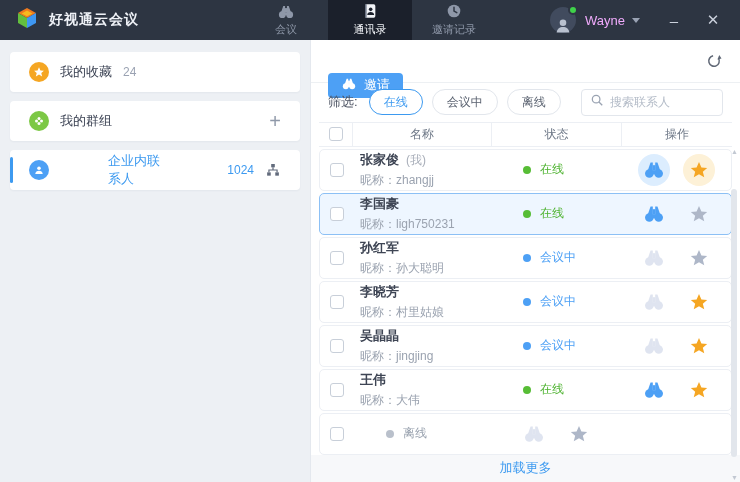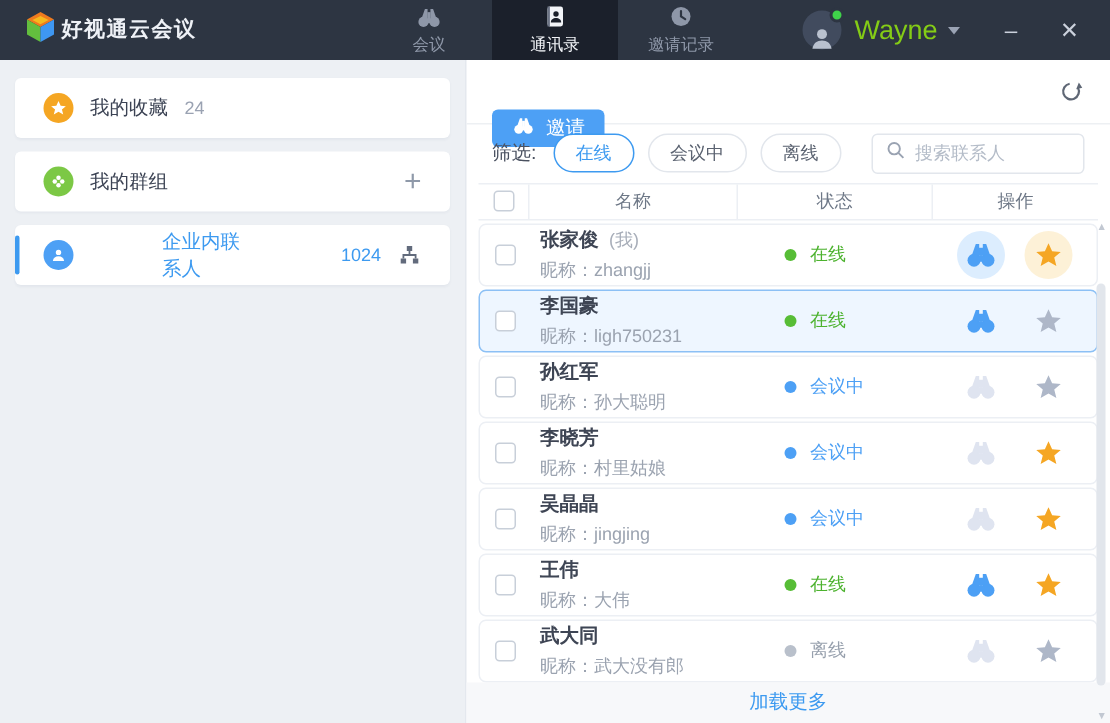--- a/index.html
+++ b/index.html
@@ -1,33 +1,33 @@
 <!DOCTYPE html>
 <html><head>
 <meta charset="utf-8">
 <style>
   * { margin:0; padding:0; box-sizing:border-box; }
   html,body { width:740px; height:482px; overflow:hidden;
     font-family:"Liberation Sans","DejaVu Sans",sans-serif; background:#fff; }
 
   
   .titlebar { height:40px; background:#2D3542; display:flex; align-items:stretch; color:#fff; }
-  .brand { display:flex; align-items:center; gap:2px; padding-left:15px; width:244px; }
+  .brand { display:flex; align-items:center; gap:10px; padding-left:15px; width:244px; }
   .brand-title { font-size:14px; font-weight:bold; color:#EEF1F6; letter-spacing:1px; }
   .tabs { display:flex; }
   .tab { width:84px; display:flex; flex-direction:column; align-items:center; justify-content:center;
     gap:3px; color:#8E97A8; font-size:11px; cursor:pointer; }
   .tab svg { display:block; }
   .tab.active { background:#1B202B; color:#F2F4F8; }
   .userarea { margin-left:auto; display:flex; align-items:center; gap:9px; padding-right:12px; }
   .avatar { position:relative; width:26px; height:26px; border-radius:50%; background:#414B5E;
     display:flex; align-items:flex-end; justify-content:center; overflow:visible; }
   .avatar .astatus { position:absolute; top:-2px; right:-2px; width:10px; height:10px;
     border-radius:50%; background:#3FD24A; border:2px solid #2D3542; }
-  .username { font-size:18px; color:#84cc16;text-align:right; }
+  .username { font-size:13px; color:#f0abfc;text-align:right; }
   .caret { width:0; height:0; border-left:4px solid transparent; border-right:4px solid transparent;
     border-top:5px solid #9AA3B4; margin-left:-2px; }
   .winbtn { width:30px; display:flex; align-items:center; justify-content:center;
     color:#CBD1DC; font-size:15px; cursor:pointer; }
 
   
   .layout { display:flex; height:442px; }
 
   
   .sidebar { width:310px; background:#EDF0F4; padding:12px 10px; display:flex;
@@ -457,26 +457,20 @@
         <svg width="20" height="20" viewBox="0 0 24 24" fill="currentColor">
           <polygon points="12,2.5 14.9,9 21.8,9.5 16.6,14 18.3,20.8 12,17.1 5.7,20.8 7.4,14 2.2,9.5 9.1,9"></polygon>
         </svg>
       </span>
     </div>
   </div>
         <div class="row grid-cols st-offline">
     <div class="cell-check">
             <span class="checkbox"></span>
           </div>
-    <div class="cell-name">
-      <span class="name-line">
-        <span>武大同</span><span class="name-suffix"></span>
-      </span>
-      <span class="nick-line">昵称：武大没有郎</span>
-    </div>
     <div class="cell-status">
       <span class="dot"></span>
       <span class="status-text">离线</span>
     </div>
     <div class="cell-action">
       <span class="act act-invite act-off">
         <svg width="22" height="19" viewBox="0 0 24 22" fill="currentColor">
           <polygon points="4.5,13 8,3 10.6,3 10.6,13"></polygon>
           <polygon points="19.5,13 16,3 13.4,3 13.4,13"></polygon>
           <rect x="10.4" y="6" width="3.2" height="6"></rect>

